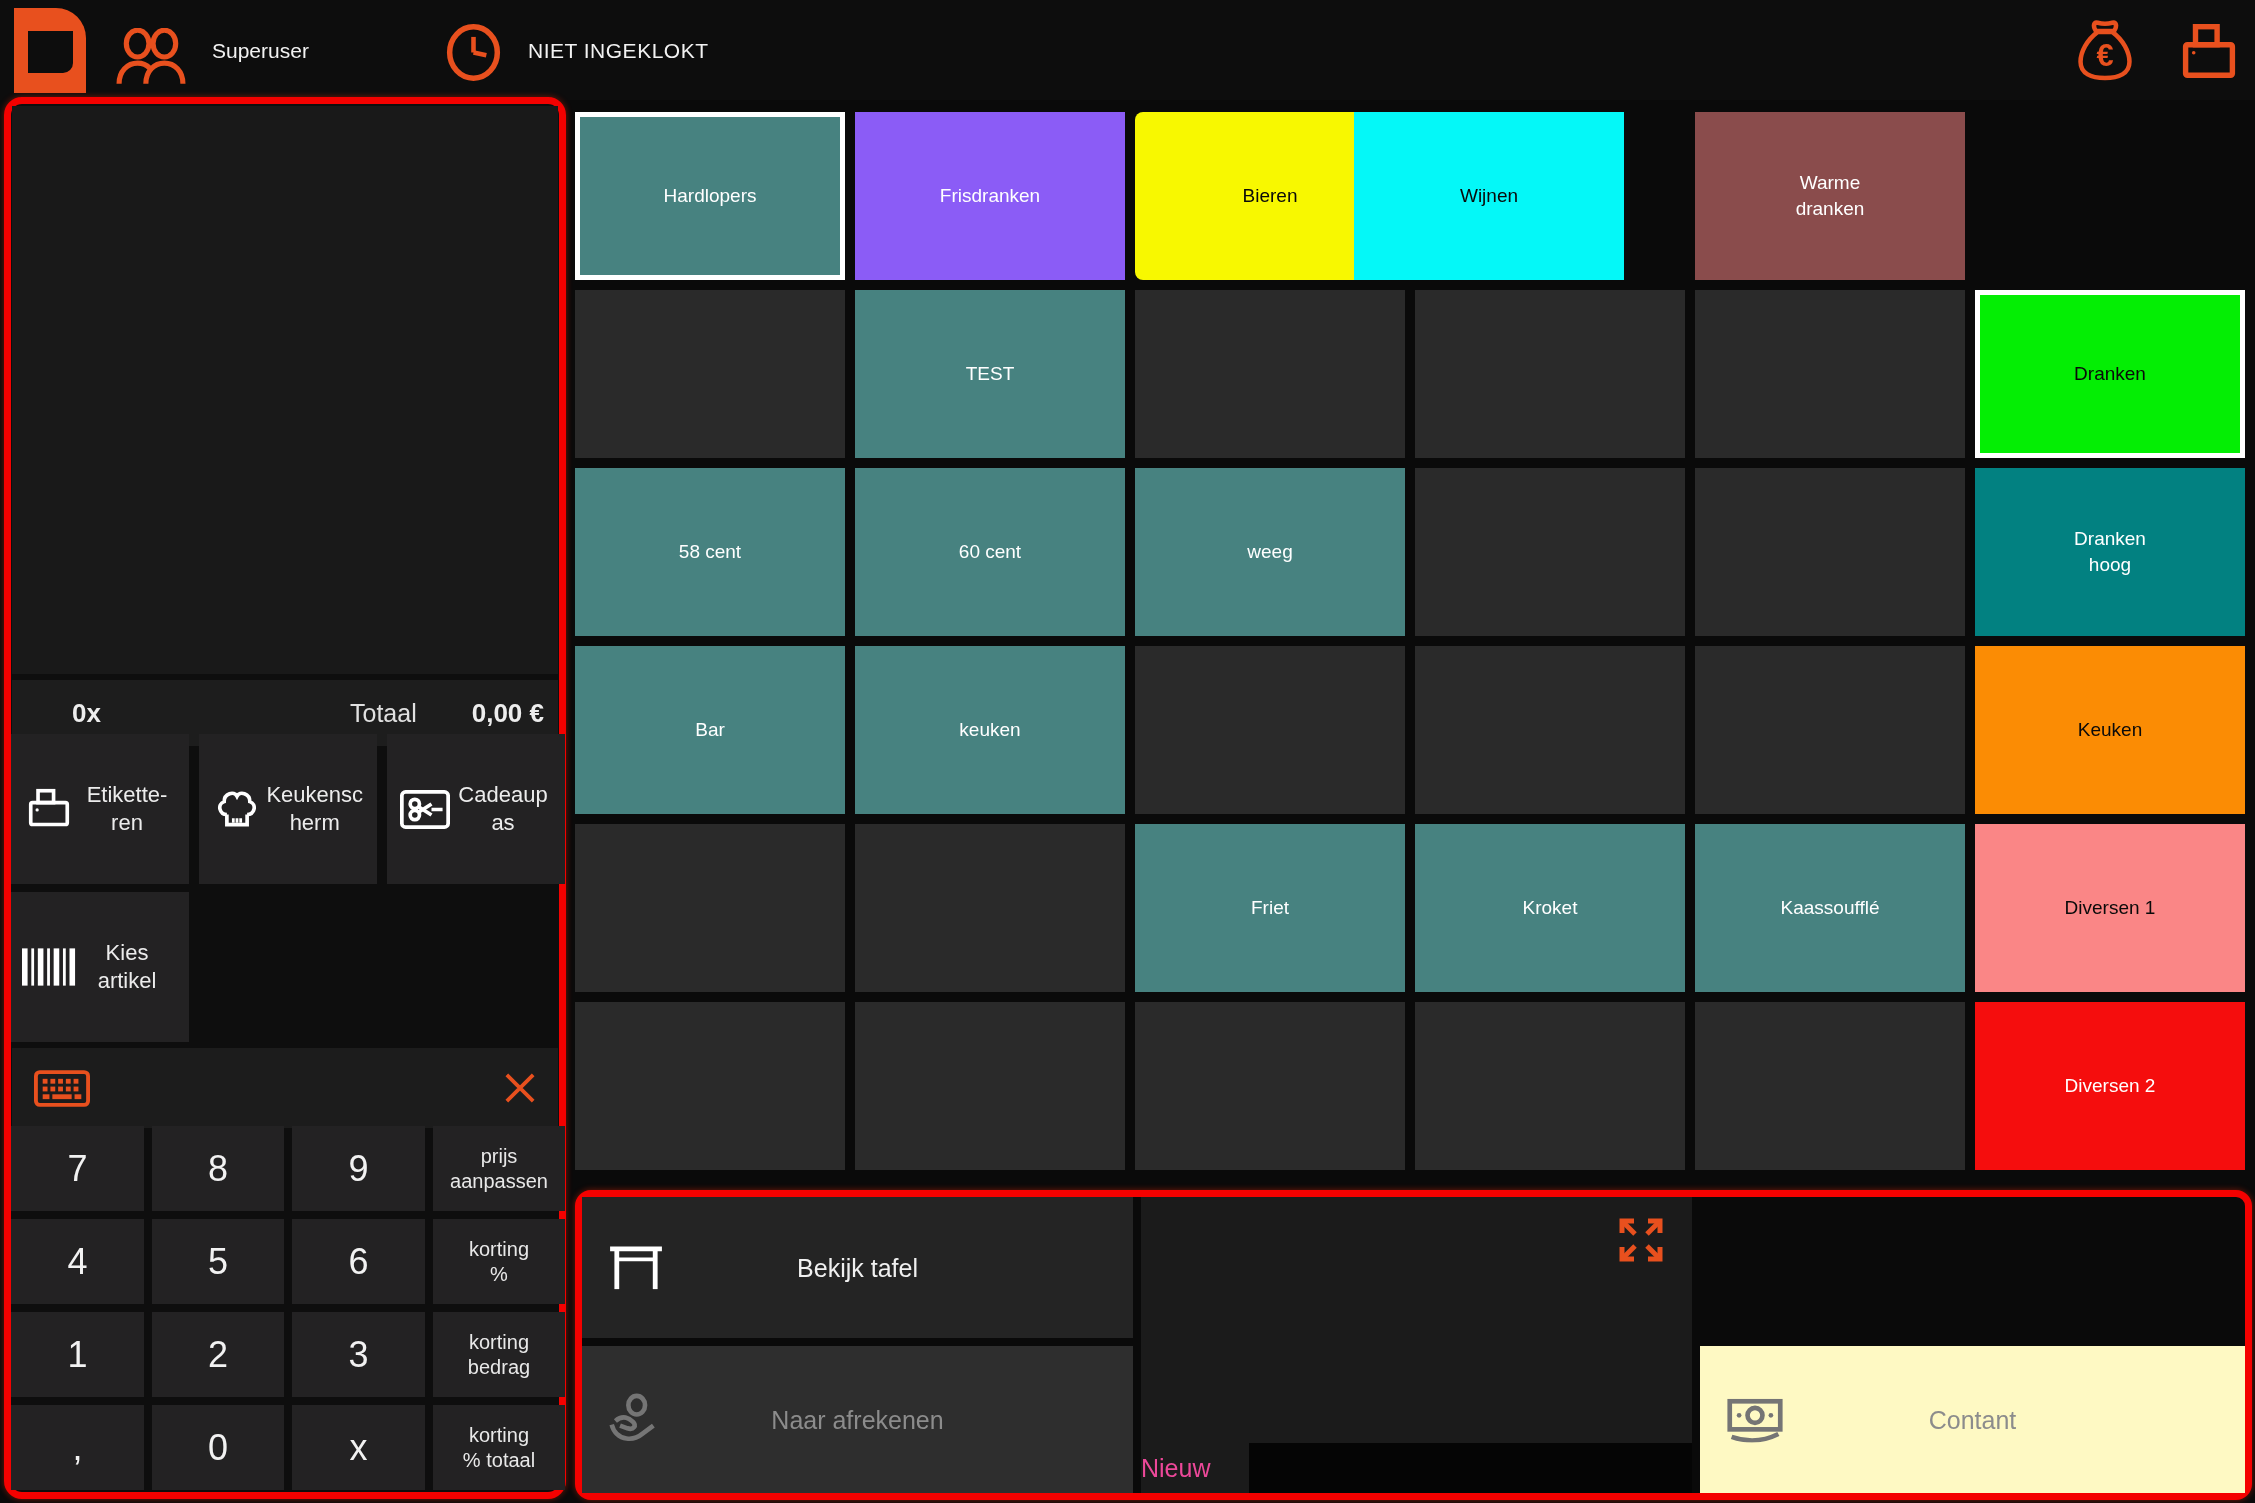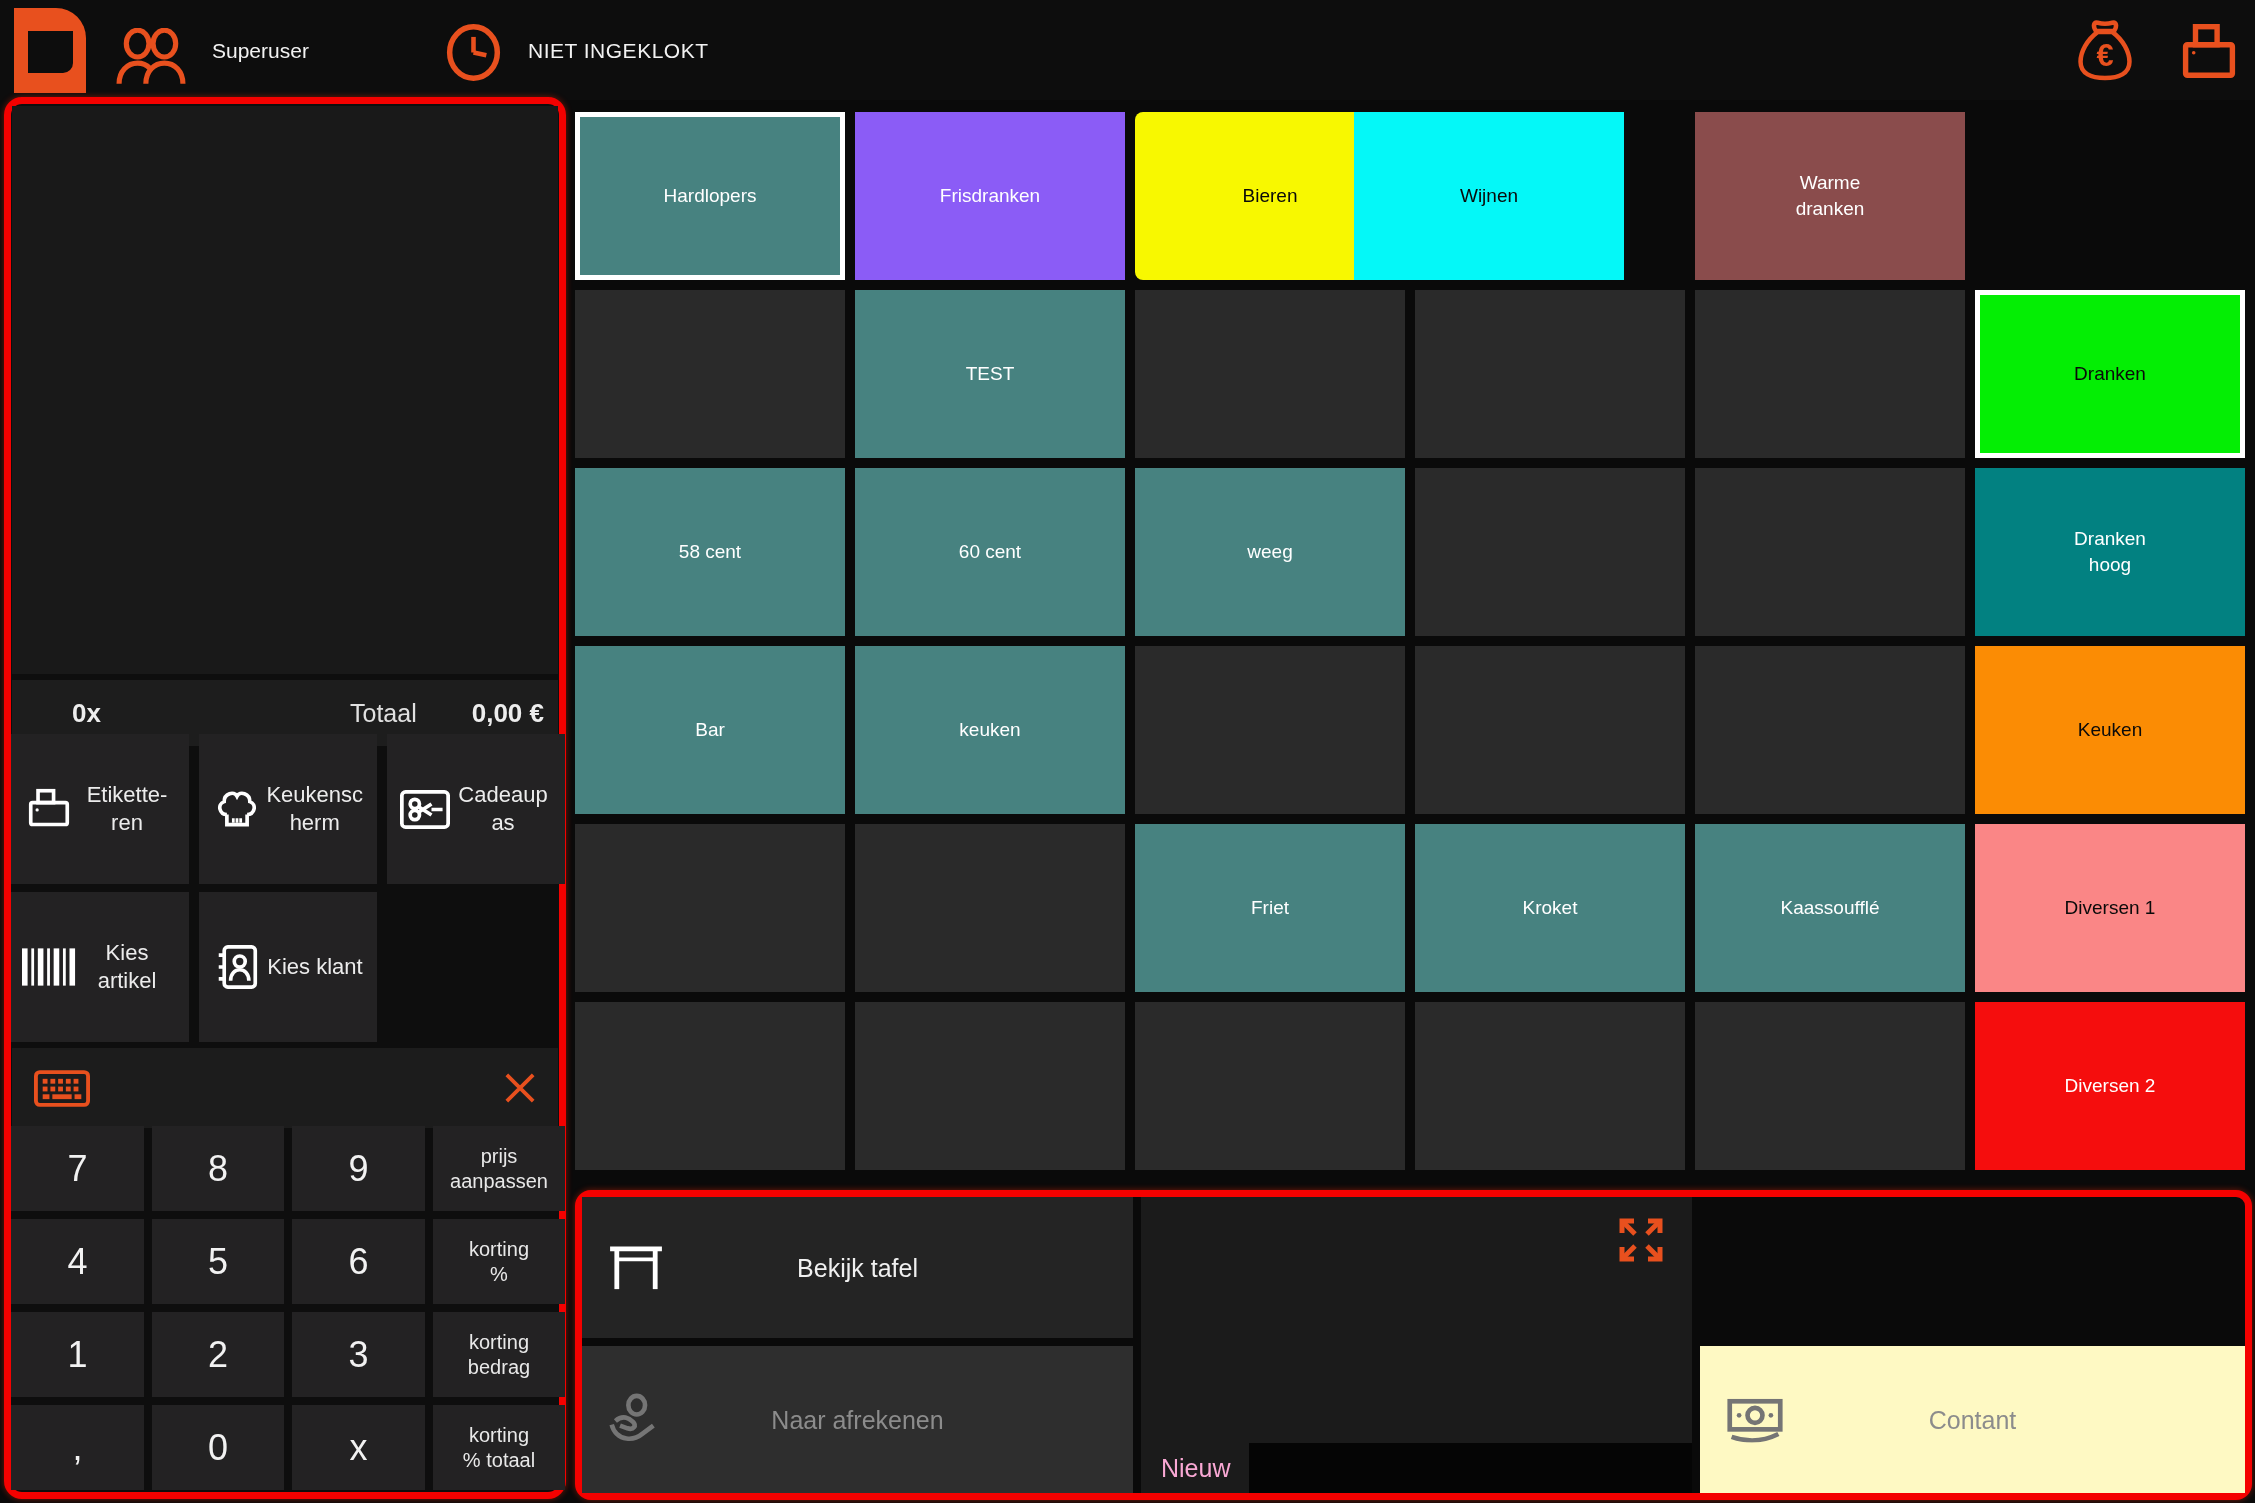--- a/index.html
+++ b/index.html
@@ -48,21 +48,21 @@
   .bb-btn{position:absolute;}
   .bb-btn .bic{position:absolute;left:26px;top:50%;transform:translateY(-50%);}
   .bb-btn .lb{position:absolute;left:0;right:0;top:50%;transform:translateY(-50%);
               text-align:center;font-size:25px;color:#f0f0f0;}
   .bb-btn.disabled .lb{color:#8c8c8c;}
   .bb-bekijk{left:0;top:0;width:551px;height:141px;background:#242424;}
   .bb-afrekenen{left:0;top:149px;width:551px;height:147px;background:#2e2e2e;}
   .center-panel{position:absolute;left:559px;top:0;width:551px;height:296px;background:#1b1b1b;}
   .center-panel .expand{position:absolute;right:28px;top:20px;}
   .nieuw-tab{position:absolute;left:0;bottom:0;width:108px;height:50px;display:flex;align-items:center;
-             padding-left:20px;box-sizing:border-box;font-size:25px;color:#f9a8d4;}
+             box-sizing:border-box;font-size:25px;color:#ec4899;}
   .tab-strip{position:absolute;left:108px;right:0;bottom:0;height:50px;background:#050505;}
   .bb-pin{left:1118px;top:0;width:545px;height:141px;background:#242424;}
   .bb-contant{left:1118px;top:149px;width:545px;height:147px;background:#fef9c3;}
 </style>
 </head>
 <body>
 
 <div class="screen">
 
   <header class="topbar">
@@ -182,33 +182,20 @@
               <rect x="17" y="0" width="6" height="40"></rect>
               <rect x="27" y="0" width="3" height="40"></rect>
               <rect x="34" y="0" width="6" height="40"></rect>
               <rect x="44" y="0" width="3" height="40"></rect>
               <rect x="51" y="0" width="6" height="40"></rect>
             </g>
           </svg>
         </span>
         <span class="lb">Kies
 artikel</span>
-      </div>
-      <div class="action-btn" style="left: 188px; top: 788px;">
-        <span class="aic ic">
-          <svg width="42" height="46" viewBox="0 0 46 50">
-            <g fill="none" stroke="#FFFFFF" stroke-width="4">
-              <rect x="9" y="3" width="34" height="44" rx="4"></rect>
-              <path d="M3 12 h5 M3 25 h5 M3 38 h5"></path>
-              <circle cx="26" cy="19" r="6"></circle>
-              <path d="M16 40 c0-8 5-12 10-12 c5 0 10 4 10 12"></path>
-            </g>
-          </svg>
-        </span>
-        <span class="lb">Kies klant</span>
       </div>
       <div class="np-key digit" style="left: 0px; top: 1022px; width: 133px; height: 85px;">7</div>
       <div class="np-key digit" style="left: 141px; top: 1022px; width: 132px; height: 85px;">8</div>
       <div class="np-key digit" style="left: 281px; top: 1022px; width: 133px; height: 85px;">9</div>
       <div class="np-key fn" style="left: 422px; top: 1022px; width: 132px; height: 85px;">prijs
 aanpassen</div>
       <div class="np-key digit" style="left: 0px; top: 1115px; width: 133px; height: 85px;">4</div>
       <div class="np-key digit" style="left: 141px; top: 1115px; width: 132px; height: 85px;">5</div>
       <div class="np-key digit" style="left: 281px; top: 1115px; width: 133px; height: 85px;">6</div>
       <div class="np-key fn" style="left: 422px; top: 1115px; width: 132px; height: 85px;">korting

